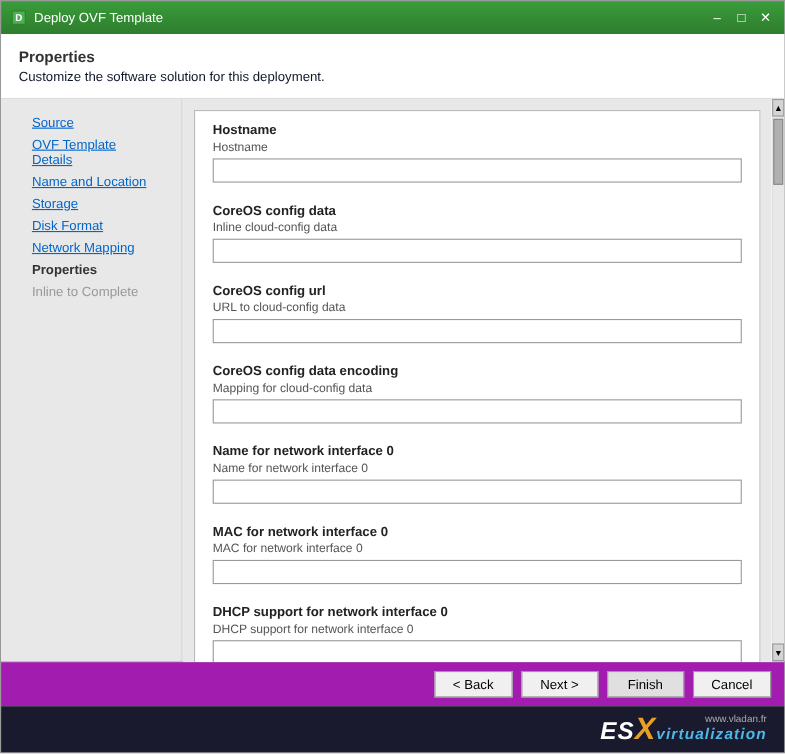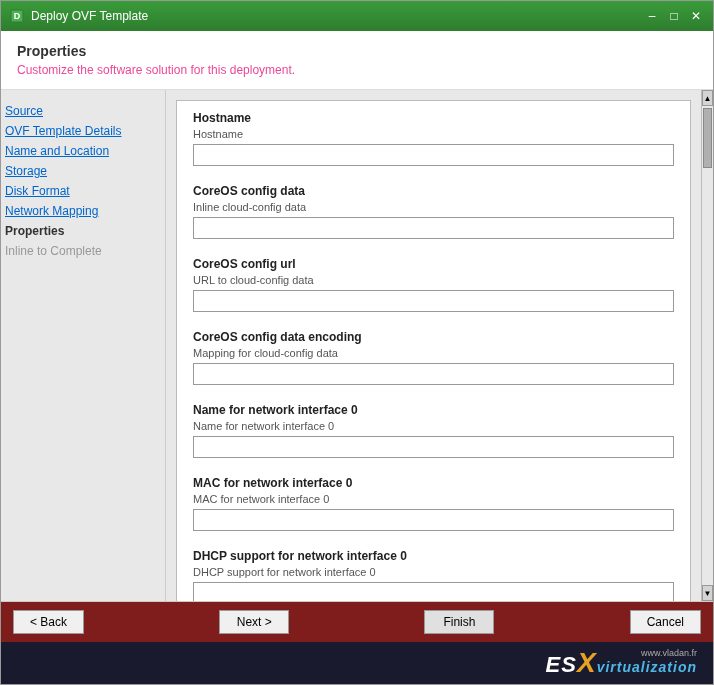--- a/index.html
+++ b/index.html
@@ -73,34 +73,34 @@
 
     .header-title {
       font-size: 14px;
       font-weight: bold;
       color: #333;
       margin-bottom: 4px;
     }
 
     .header-subtitle {
       font-size: 12px;
-      color: #ec4899;
+      color: #0f172a;
     }
 
     .content-area {
       display: flex;
       flex: 1;
       background: #e8e8e8;
       overflow: hidden;
     }
 
     .sidebar {
       width: 165px;
       background: #e8e8e8;
-      padding: 12px 0;
+      padding: 12px 24px;
       flex-shrink: 0;
       border-right: 1px solid #ccc;
     }
 
     .sidebar-item {
       padding: 2px 4px;
       cursor: pointer;
       color: #0066cc;
       text-decoration: underline;
       font-size: 12px;
@@ -199,25 +199,25 @@
       position: absolute;
       top: 2px;
       left: 1px;
       right: 1px;
       height: 60px;
       background: #b0b0b0;
       border: 1px solid #888;
     }
 
     .bottom-bar {
-      background: #7f1d1d;
+      background: #a21caf;
       border-top: 1px solid #ccc;
       padding: 8px 12px;
       display: flex;
-      justify-content: space-between;
+      justify-content: flex-end;
       gap: 8px;
       flex-shrink: 0;
     }
 
     .btn {
       padding: 4px 16px;
       font-size: 12px;
       border: 1px solid #999;
       background: #f0f0f0;
       cursor: pointer;

